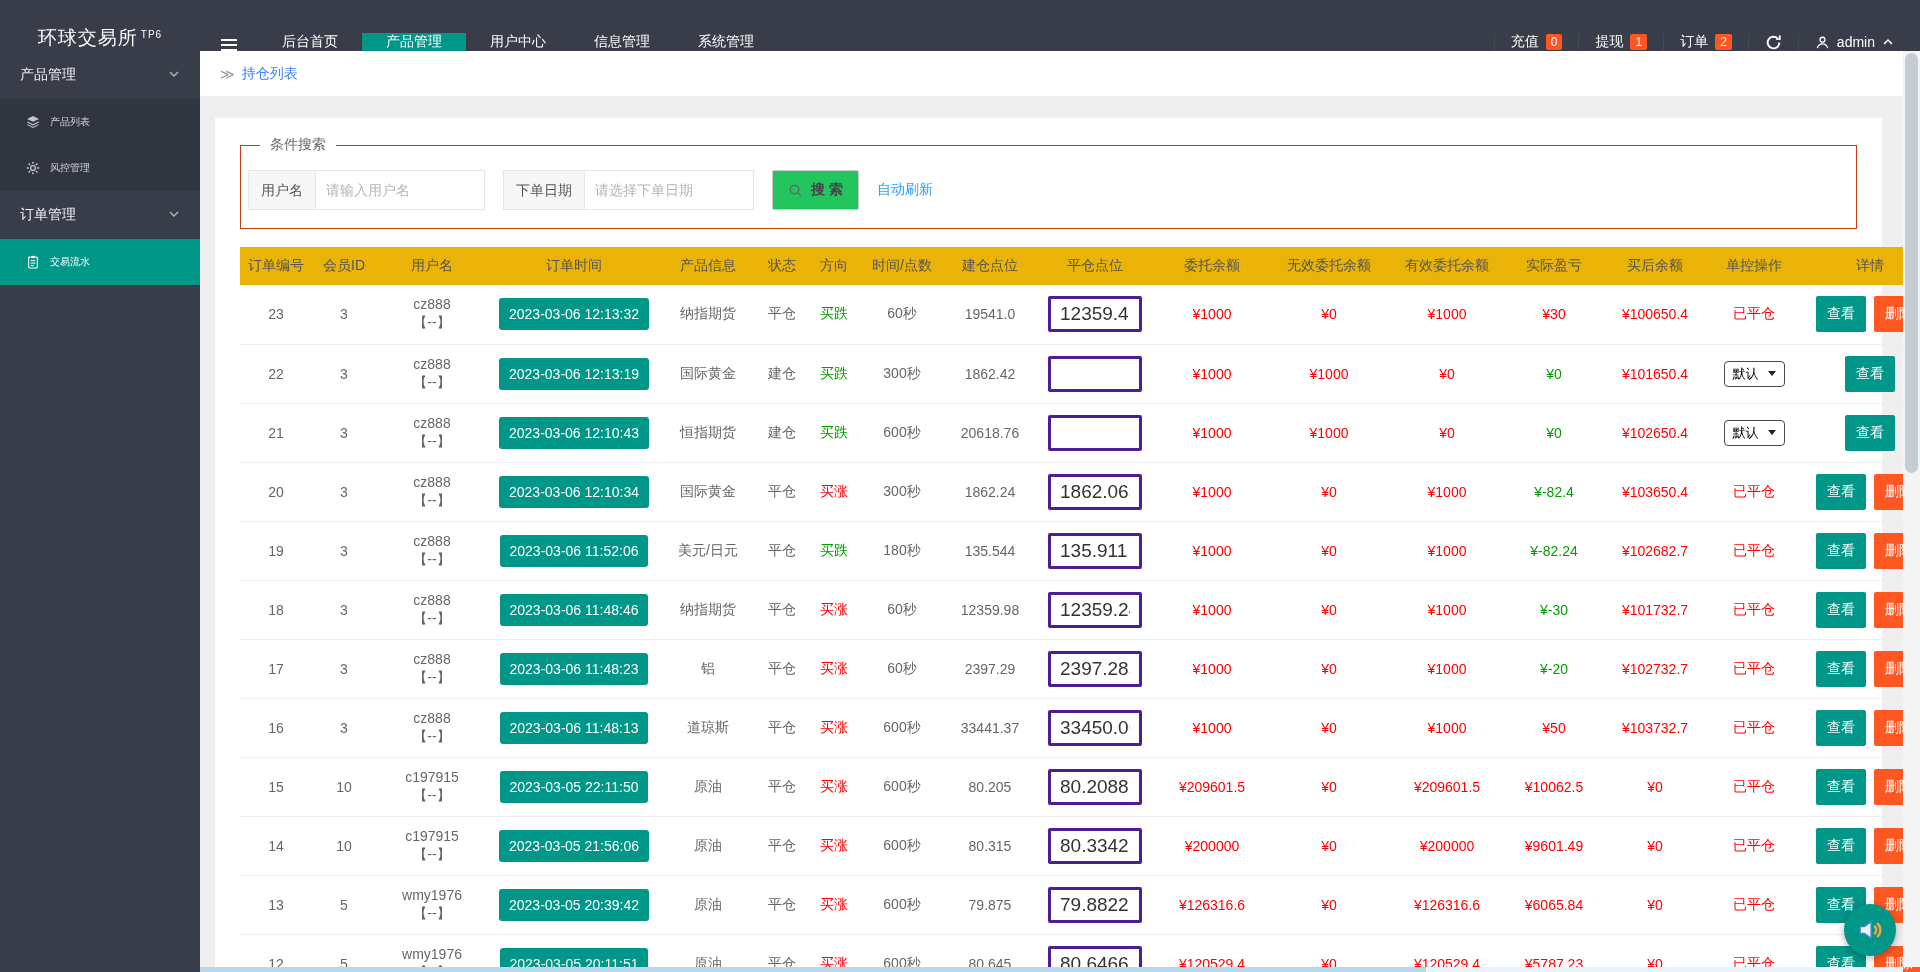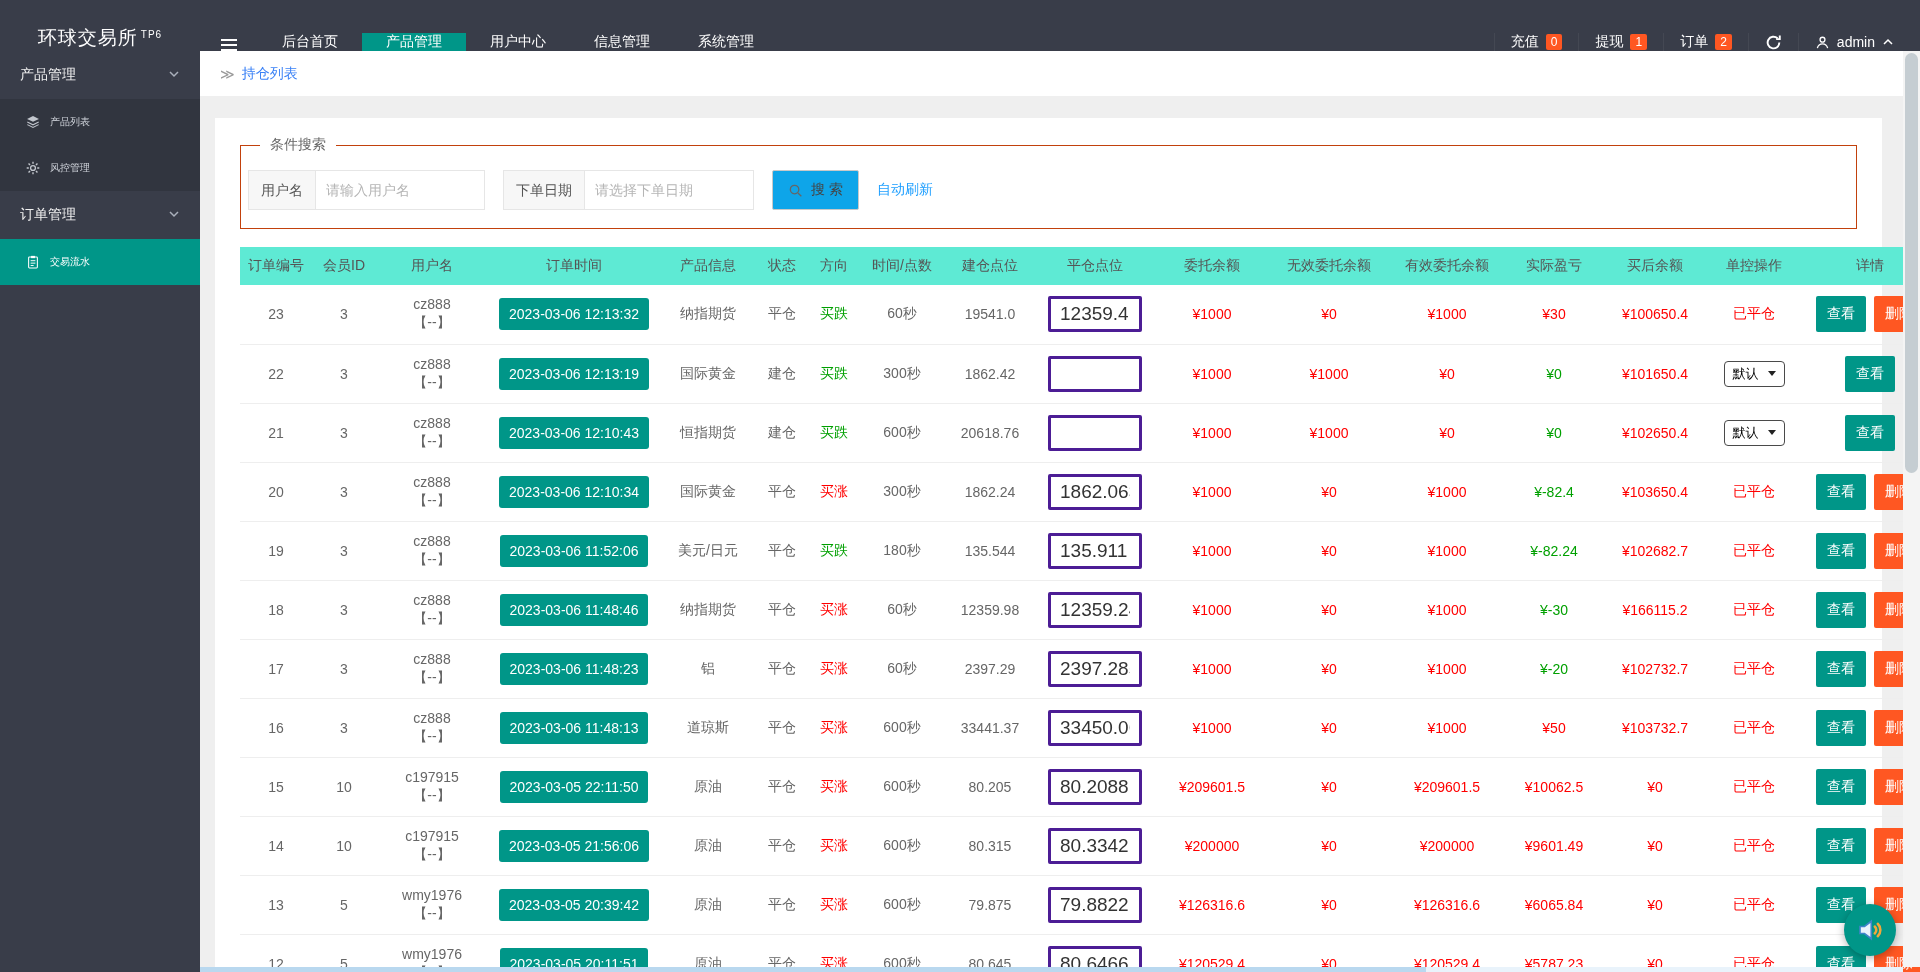--- a/index.html
+++ b/index.html
@@ -37,26 +37,26 @@
   .breadcrumb .bc-title{ color:#3b82f6; margin-left:7px; }
   .card{ position:absolute; left:15px; right:38px; top:67px; height:1100px; background:#fff; }
   .card-inner{ padding:18px 25px; }
   fieldset.search-fs{ border:1px solid #c2410c; padding:16px 7px 18px; }
   fieldset.search-fs legend{ padding:0 10px; margin-left:12px; color:#666; font-size:14px; }
   .search-row{ display:flex; align-items:center; gap:18px; }
   .igroup{ display:flex; }
   .iaddon{ background:#f7f7f7; border:1px solid #e6e6e6; border-right:none; padding:0 12px; line-height:38px; font-size:14px; color:#555; white-space:nowrap; }
   .igroup input{ width:170px; height:40px; border:1px solid #e6e6e6; padding:0 10px; font-size:14px; color:#333; outline:none; }
   .igroup input::placeholder{ color:#b5b5b5; }
-  .search-btn{ display:flex; align-items:center; gap:8px; height:40px; padding:0 15px; background:#0ea5e9; border:1px solid #c9c9c9; border-radius:2px; font-size:14px; color:#444; cursor:pointer; }
+  .search-btn{ display:flex; align-items:center; gap:8px; height:40px; padding:0 15px; background:#22c55e; border:1px solid #c9c9c9; border-radius:2px; font-size:14px; color:#444; cursor:pointer;font-weight:bold; }
   .auto-refresh{ color:var(--link); font-size:14px; cursor:pointer; }
   
   .tablewrap{ margin-top:18px; }
   table{ width:100%; border-collapse:collapse; table-layout:fixed; }
-  thead th{ background:#5eead4; height:38px; font-weight:400; font-size:14px; color:#555; }
+  thead th{ background:#eab308; height:38px; font-weight:400; font-size:14px; color:#555; }
   tbody td{ height:59px; text-align:center; vertical-align:middle; font-size:14px; color:#666; border-bottom:1px solid #eee; padding:0 2px; overflow:hidden; }
   .u-sub{ margin-top:2px; }
   .time-btn{ display:inline-block; background:var(--accent); color:#fff; font-size:14px; padding:8px 10px; border-radius:3px; white-space:nowrap; cursor:pointer; }
   .close-input{ width:94px; height:36px; border:3px solid #4c1d95; border-radius:2px; padding:0 9px; font-size:19px; color:#333; outline:none; text-align:left; background:#fff; }
   .m-red{ color:var(--red); } .m-green{ color:var(--green); }
   .d-red{ color:var(--red); } .d-green{ color:var(--green); }
   .ctl-closed{ color:var(--red); }
   .ctl-select{ display:inline-flex; align-items:center; gap:9px; border:1.5px solid #4a4a4a; border-radius:4px; padding:3px 8px; font-size:13px; color:#000; background:#fff; cursor:pointer; }
   .caret-down{ width:0; height:0; border-left:4px solid transparent; border-right:4px solid transparent; border-top:5px solid #222; }
   .btn{ display:inline-block; padding:9px 11px; border-radius:2px; color:#fff; font-size:14px; cursor:pointer; border:none; white-space:nowrap; }
@@ -369,21 +369,21 @@
                 <td><span>纳指期货</span></td>
                 <td><span>平仓</span></td>
                 <td><span class="d-red">买涨</span></td>
                 <td><span>60秒</span></td>
                 <td><span>12359.98</span></td>
                 <td><input class="close-input" type="text" value="12359.24" style=""></td>
                 <td><span class="m-red">¥1000</span></td>
                 <td><span class="m-red">¥0</span></td>
                 <td><span class="m-red">¥1000</span></td>
                 <td><span class="m-green">¥-30</span></td>
-                <td><span class="m-red">¥166115.2</span></td>
+                <td><span class="m-red">¥101732.7</span></td>
                 <td><span class="ctl-closed">已平仓</span></td>
                 <td><button class="btn view">查看</button><button class="btn del">删除</button></td>
               </tr>
               <tr>
                 <td><span>17</span></td>
                 <td><span>3</span></td>
                 <td>
                   <div class="u-name">cz888</div>
                   <div class="u-sub">【--】</div>
                 </td>

